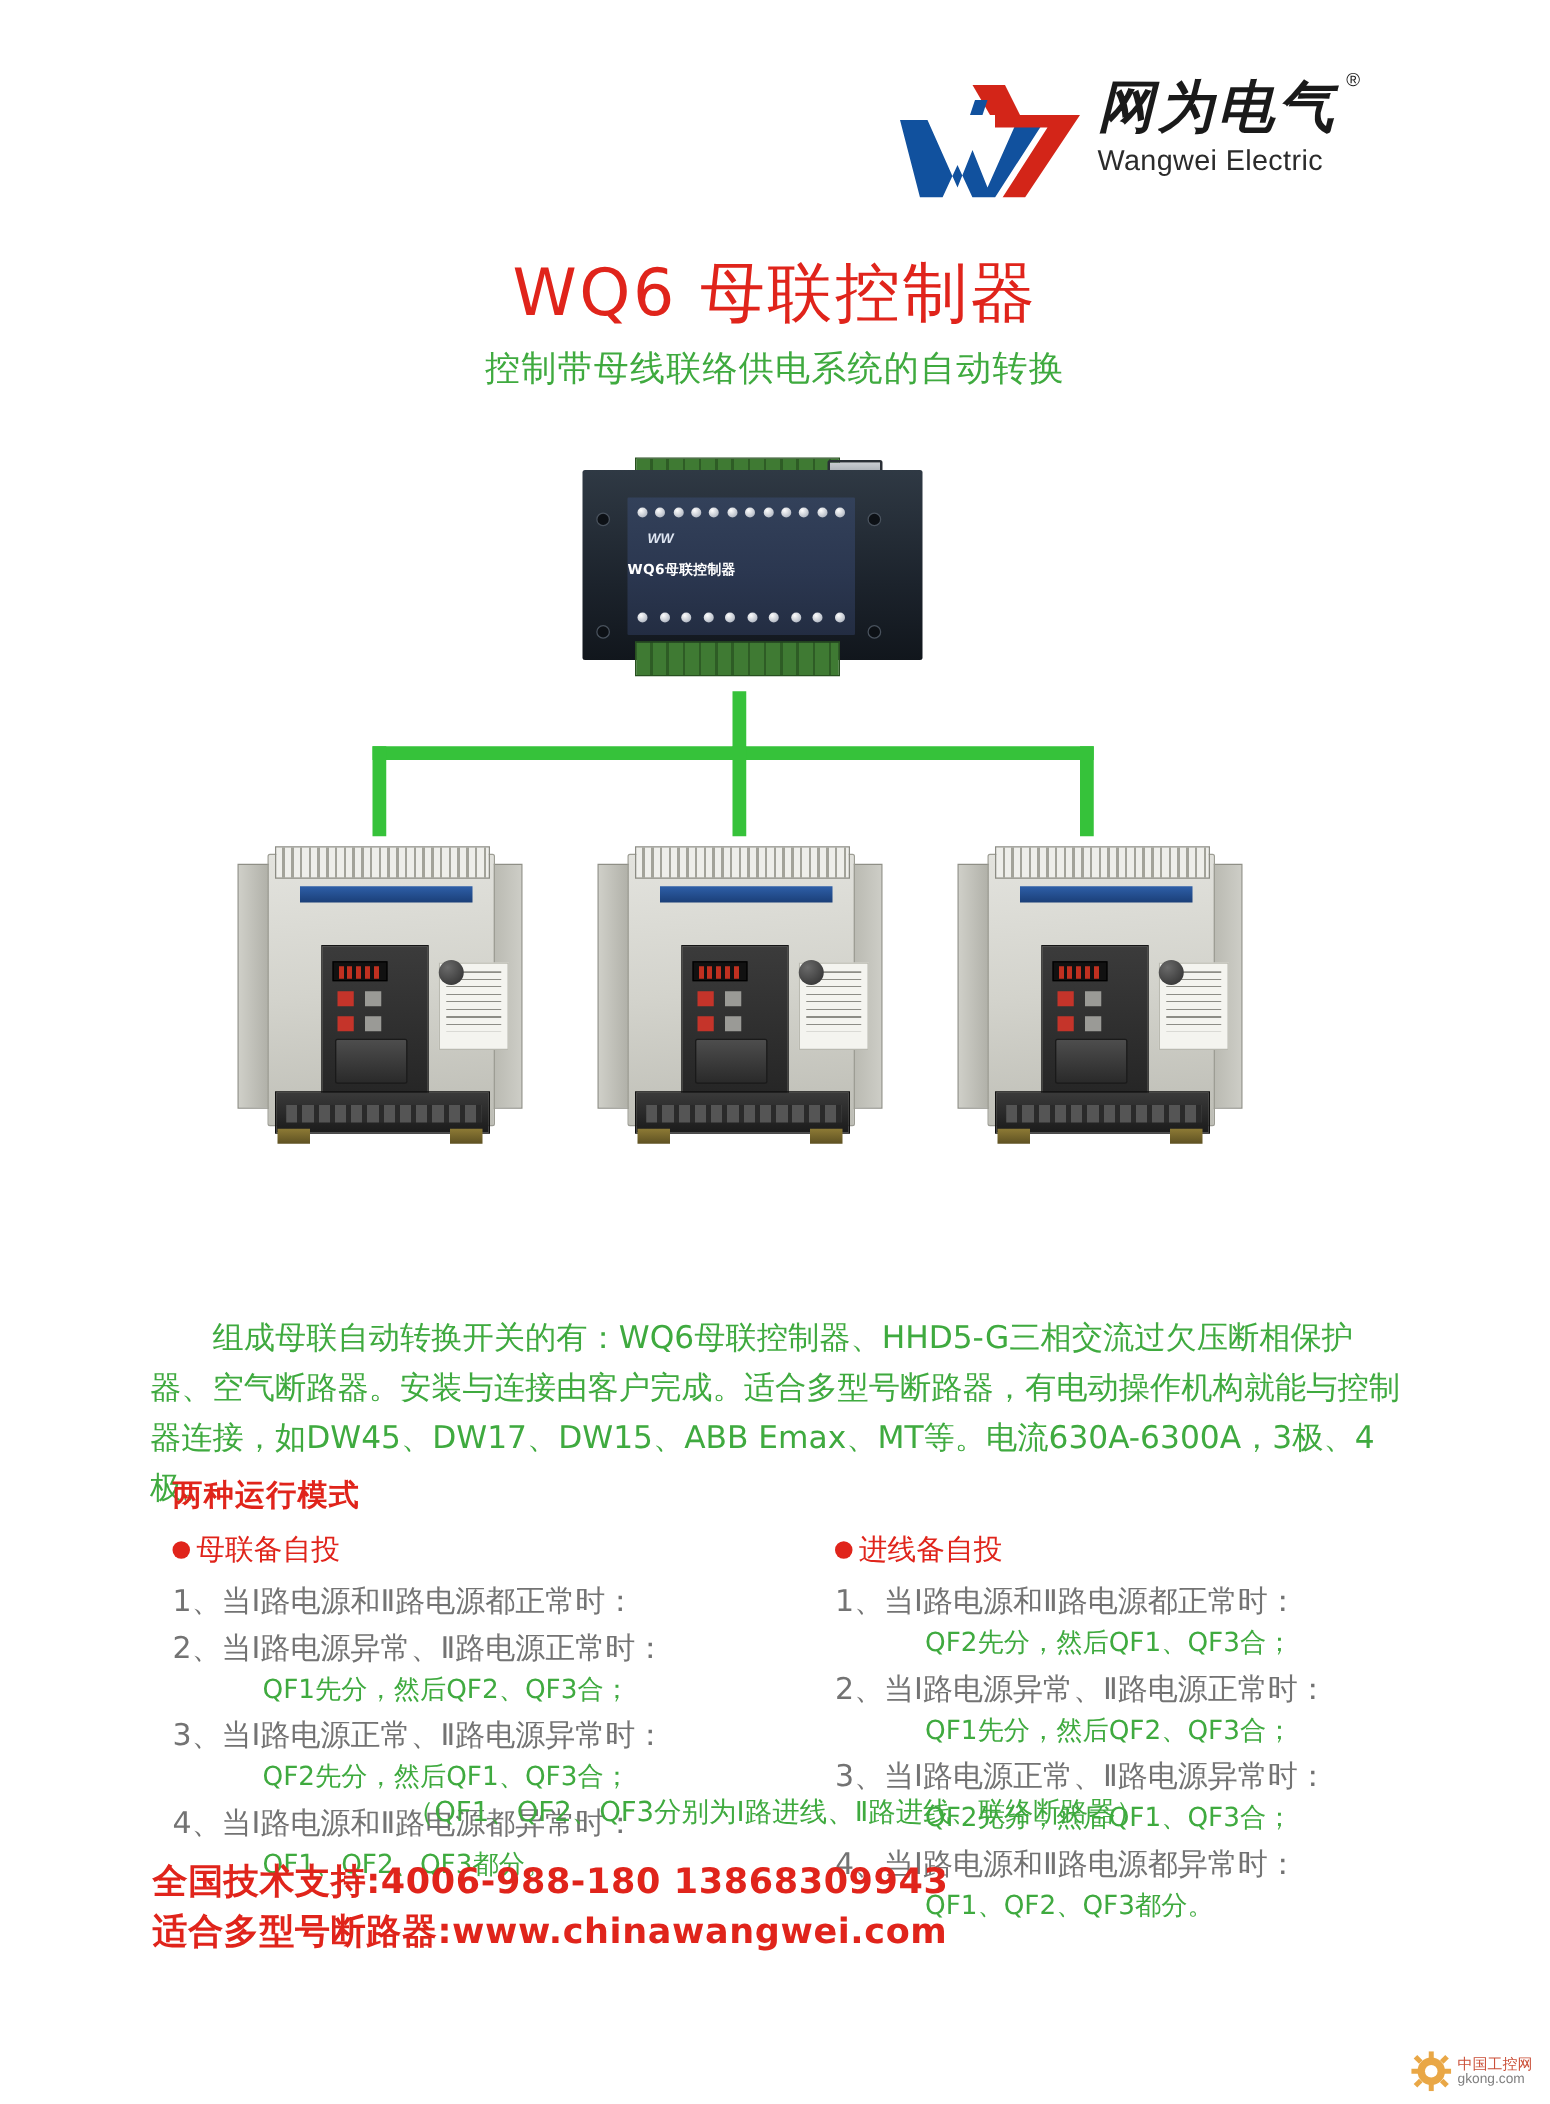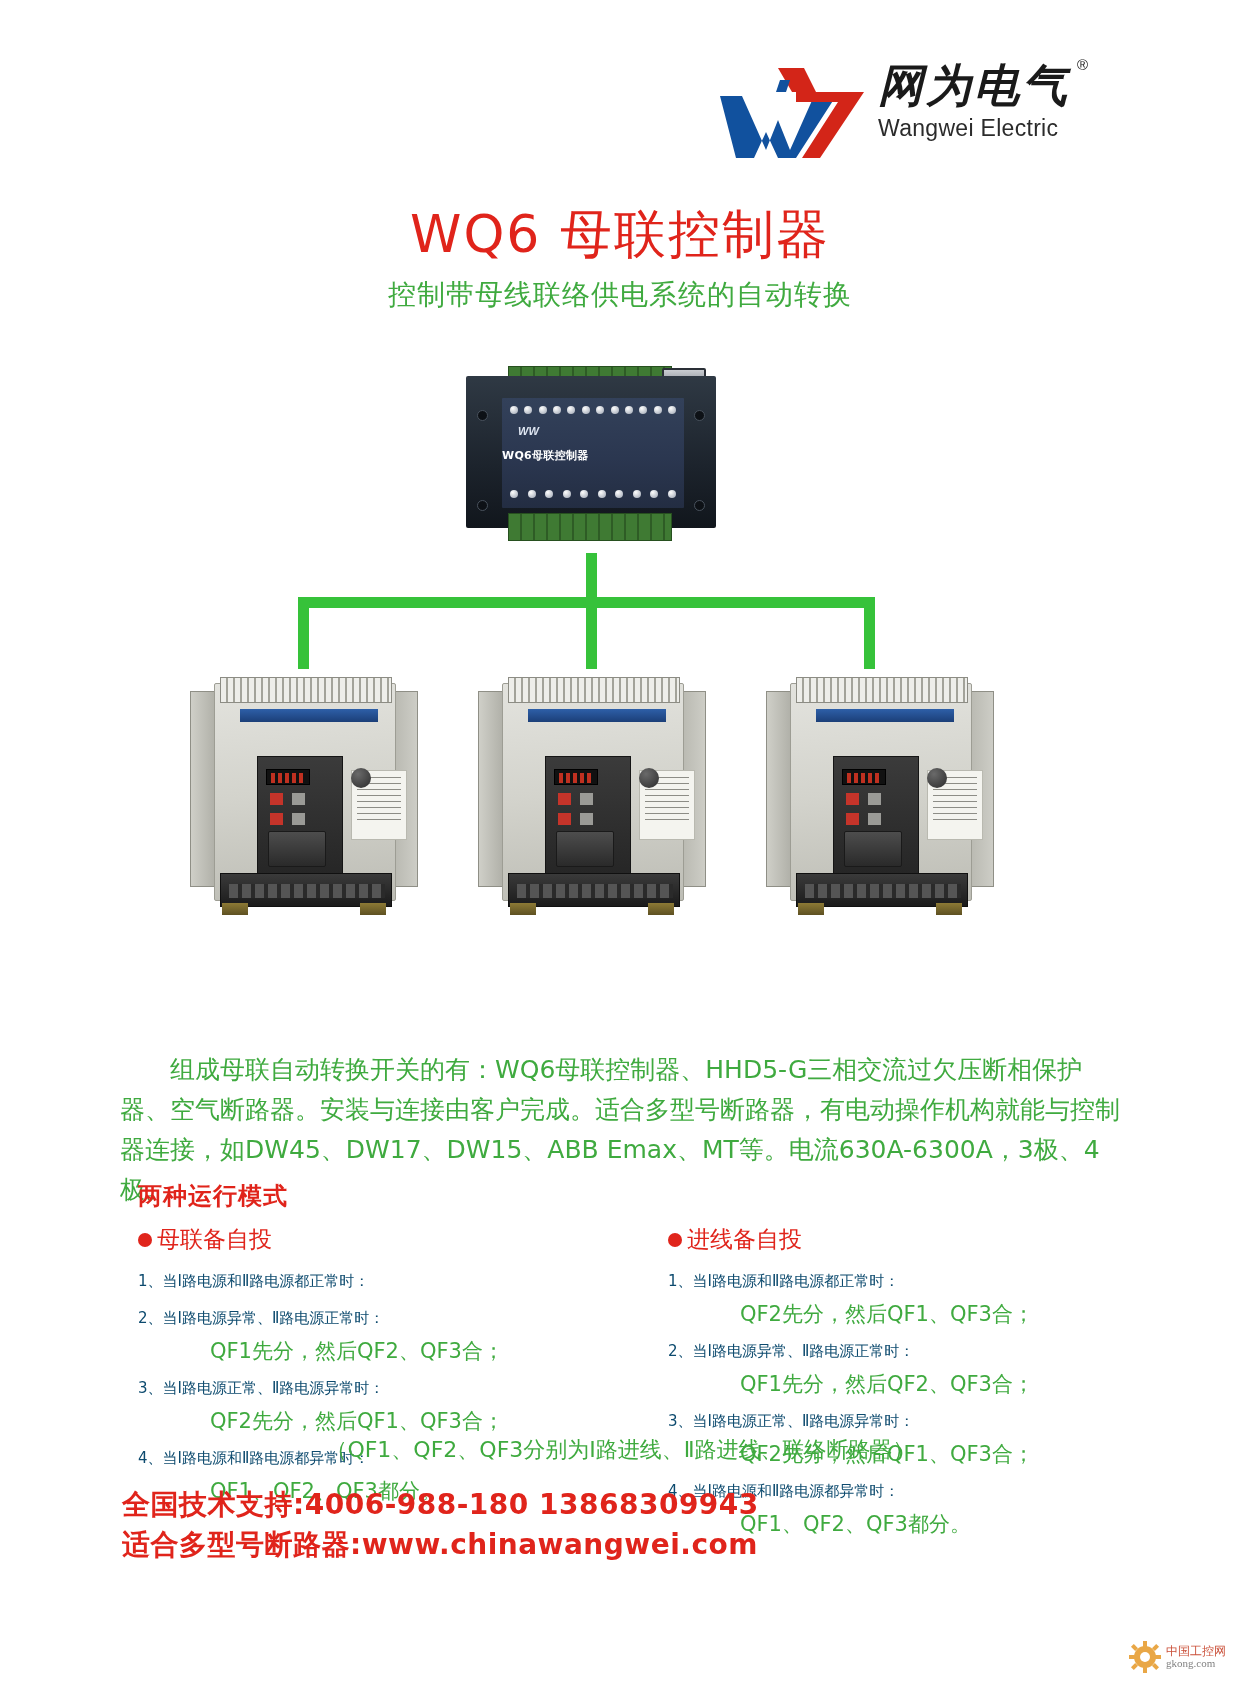--- a/index.html
+++ b/index.html
@@ -50,21 +50,21 @@
     font-size: 28px; color: #3faa3f; letter-spacing: 1px;
     white-space: nowrap;
   }
 
   
   .controller {
     position: absolute; top: 366px; left: 466px;
     width: 250px; height: 175px;
   }
   .ctrl-body {
-    position: absolute; top: 10px; left: 0; width: 250px; height: 152px;
+    position: absolute; top: 10px; left: 0; width: 272px; height: 152px;
     background: linear-gradient(180deg,#2f3944 0%, #1c232c 60%, #11161c 100%);
     border-radius: 2px;
   }
   .ctrl-face {
     position: absolute; top: 22px; left: 36px; width: 182px; height: 110px;
     background: linear-gradient(180deg,#33415a 0%, #2b3750 55%, #232d42 100%);
     border-radius: 1px;
   }
   .ctrl-label {
     position: absolute; top: 50px; left: 0; width: 182px; text-align: left;
@@ -211,21 +211,21 @@
   .col-head {
     font-size: 23px; color: #e0241b; margin-bottom: 10px;
     display: flex; align-items: center; white-space: nowrap;
   }
   .bullet {
     display: inline-block; width: 14px; height: 14px; border-radius: 50%;
     background: #e0241b; margin-right: 5px;
   }
   .mode-item { margin-bottom: 4px; }
   .mode-cond {
-    font-size: 15px; color: #0c4a6e; line-height: 33px; white-space: nowrap;
+    font-size: 24px; color: #737373; line-height: 33px; white-space: nowrap;
   }
   .mode-act {
     font-size: 21px; color: #3faa3f; line-height: 33px; padding-left: 72px;
     white-space: nowrap;
   }
   .note {
     position: absolute; top: 1435px; left: 0; width: 1240px; text-align: center;
     font-family: "DejaVu Sans", sans-serif;
     font-size: 22px; color: #3faa3f; white-space: nowrap;
   }
@@ -243,21 +243,21 @@
   
   .watermark {
     position: absolute; bottom: 10px; right: 14px;
     display: flex; align-items: center; opacity: 0.95;
   }
   .wm-gear {
     width: 32px; height: 32px; position: relative; margin-right: 5px;
   }
   .wm-text { line-height: 1.05; }
   .wm-cn { font-size: 12px; color: #c8472f; font-family: "DejaVu Sans", sans-serif; }
-  .wm-en { font-size: 11px; color: #7a7a7a; font-family: Liberation Serif, serif; }
+  .wm-en { font-size: 11px; color: #7a7a7a; font-family: Liberation Sans, sans-serif; }
 </style>
 </head>
 <body>
 
 <div class="page">
 
   <div class="logo-block">
     <div class="logo-mark">
       <svg width="152" height="100" viewBox="0 0 152 100">
         <polygon points="4,38 26,38 50,92 62,62 74,92 98,38 120,38 80,100 62,100 50,74 38,100 20,100" fill="#11519e"></polygon>

